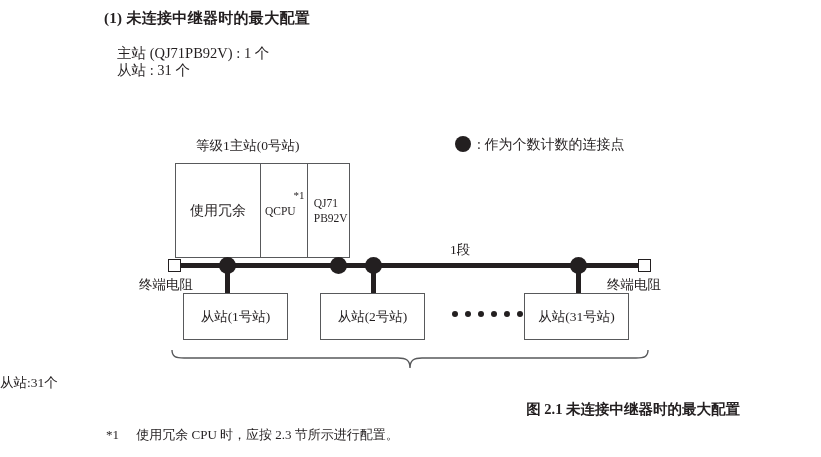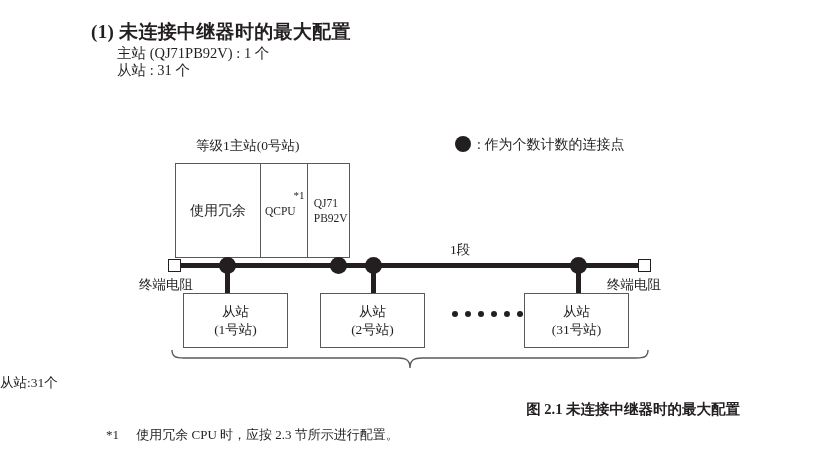--- a/index.html
+++ b/index.html
@@ -12,26 +12,25 @@
     height: 457px;
     position: relative;
     font-family: "Liberation Serif", "DejaVu Serif", serif;
     color: #231f20;
     overflow: hidden;
   }
   .abs { position: absolute; }
 
   
   #heading-title {
-    left: 91px; top: 9px;
-    font-size: 19px;
+    left: 104px; top: 9px;
+    font-size: 15px;
     font-weight: bold;
     letter-spacing: 0.3px;
     white-space: nowrap;
-    margin-top: 10px;
   }
   #heading-line-master {
     left: 117px; top: 36px;
     font-size: 14.5px;
     white-space: nowrap;
     margin-top: 8px;
   }
   #heading-line-slave {
     left: 117px; top: 61px;
     font-size: 14.5px;
@@ -147,26 +146,26 @@
     top: 257px;
   }
   
   .drop {
     width: 5px;
     background: #231f20;
   }
 
   
   .slave-box {
-    height: 55px;
+    height: 47px;
     border: 1.4px solid #58595b;
     box-sizing: border-box;
     top: 293px;
     display: flex;
-    flex-direction: column;
+    flex-direction: row;
     align-items: center;
     justify-content: center;
     font-size: 13.5px;
     line-height: 1.32;
     background: #ffffff;
   }
   .slave-box .line { display: block; white-space: nowrap; }
 
   #ellipsis-dots {
     left: 452px; top: 311px;

